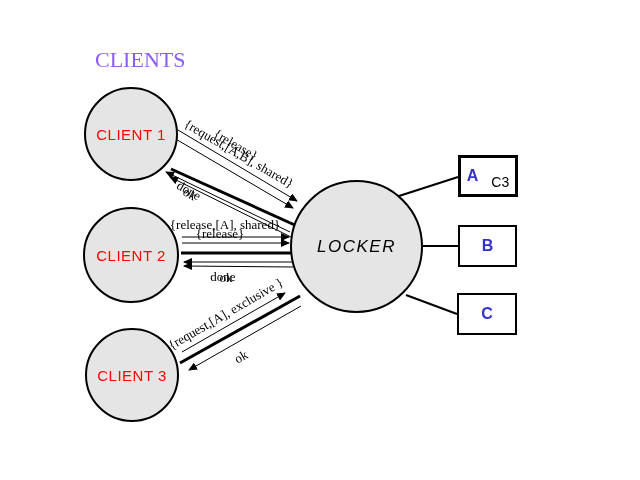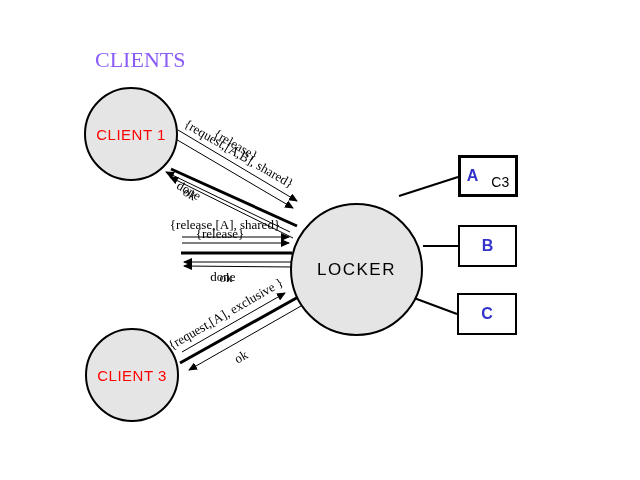--- a/index.html
+++ b/index.html
@@ -68,25 +68,28 @@
     <line x1="399" y1="196" x2="458" y2="177" stroke="#000" stroke-width="2"></line>
     <line x1="423" y1="246" x2="458" y2="246" stroke="#000" stroke-width="2"></line>
     <line x1="406" y1="295" x2="457" y2="314" stroke="#000" stroke-width="2"></line>
   </svg>
 
   <div class="heading" style="left:95px;top:47px;">CLIENTS</div>
 
   <div class="circle" style="left:84px;top:87px;width:94px;height:94px;">
     <span class="client-label">CLIENT 1</span>
   </div>
+  <div class="circle" style="left:83px;top:207px;width:96px;height:96px;">
+    <span class="client-label">CLIENT 2</span>
+  </div>
   <div class="circle" style="left:85px;top:328px;width:94px;height:94px;text-align:right;">
     <span class="client-label">CLIENT 3</span>
   </div>
 
-  <div class="circle" style="left:290px;top:203px;width:133px;height:133px;">
+  <div class="circle" style="left:290px;top:180px;width:133px;height:133px;font-style:italic;">
     <span class="locker-label">LOCKER</span>
   </div>
 
   <div class="resbox thick" style="left:458px;top:155px;width:60px;height:42px;">
     <span class="res-label">A</span>
     <span class="res-sub">C3</span>
   </div>
   <div class="resbox thin" style="left:458px;top:225px;width:59px;height:42px;">
     <span class="res-label">B</span>
   </div>

